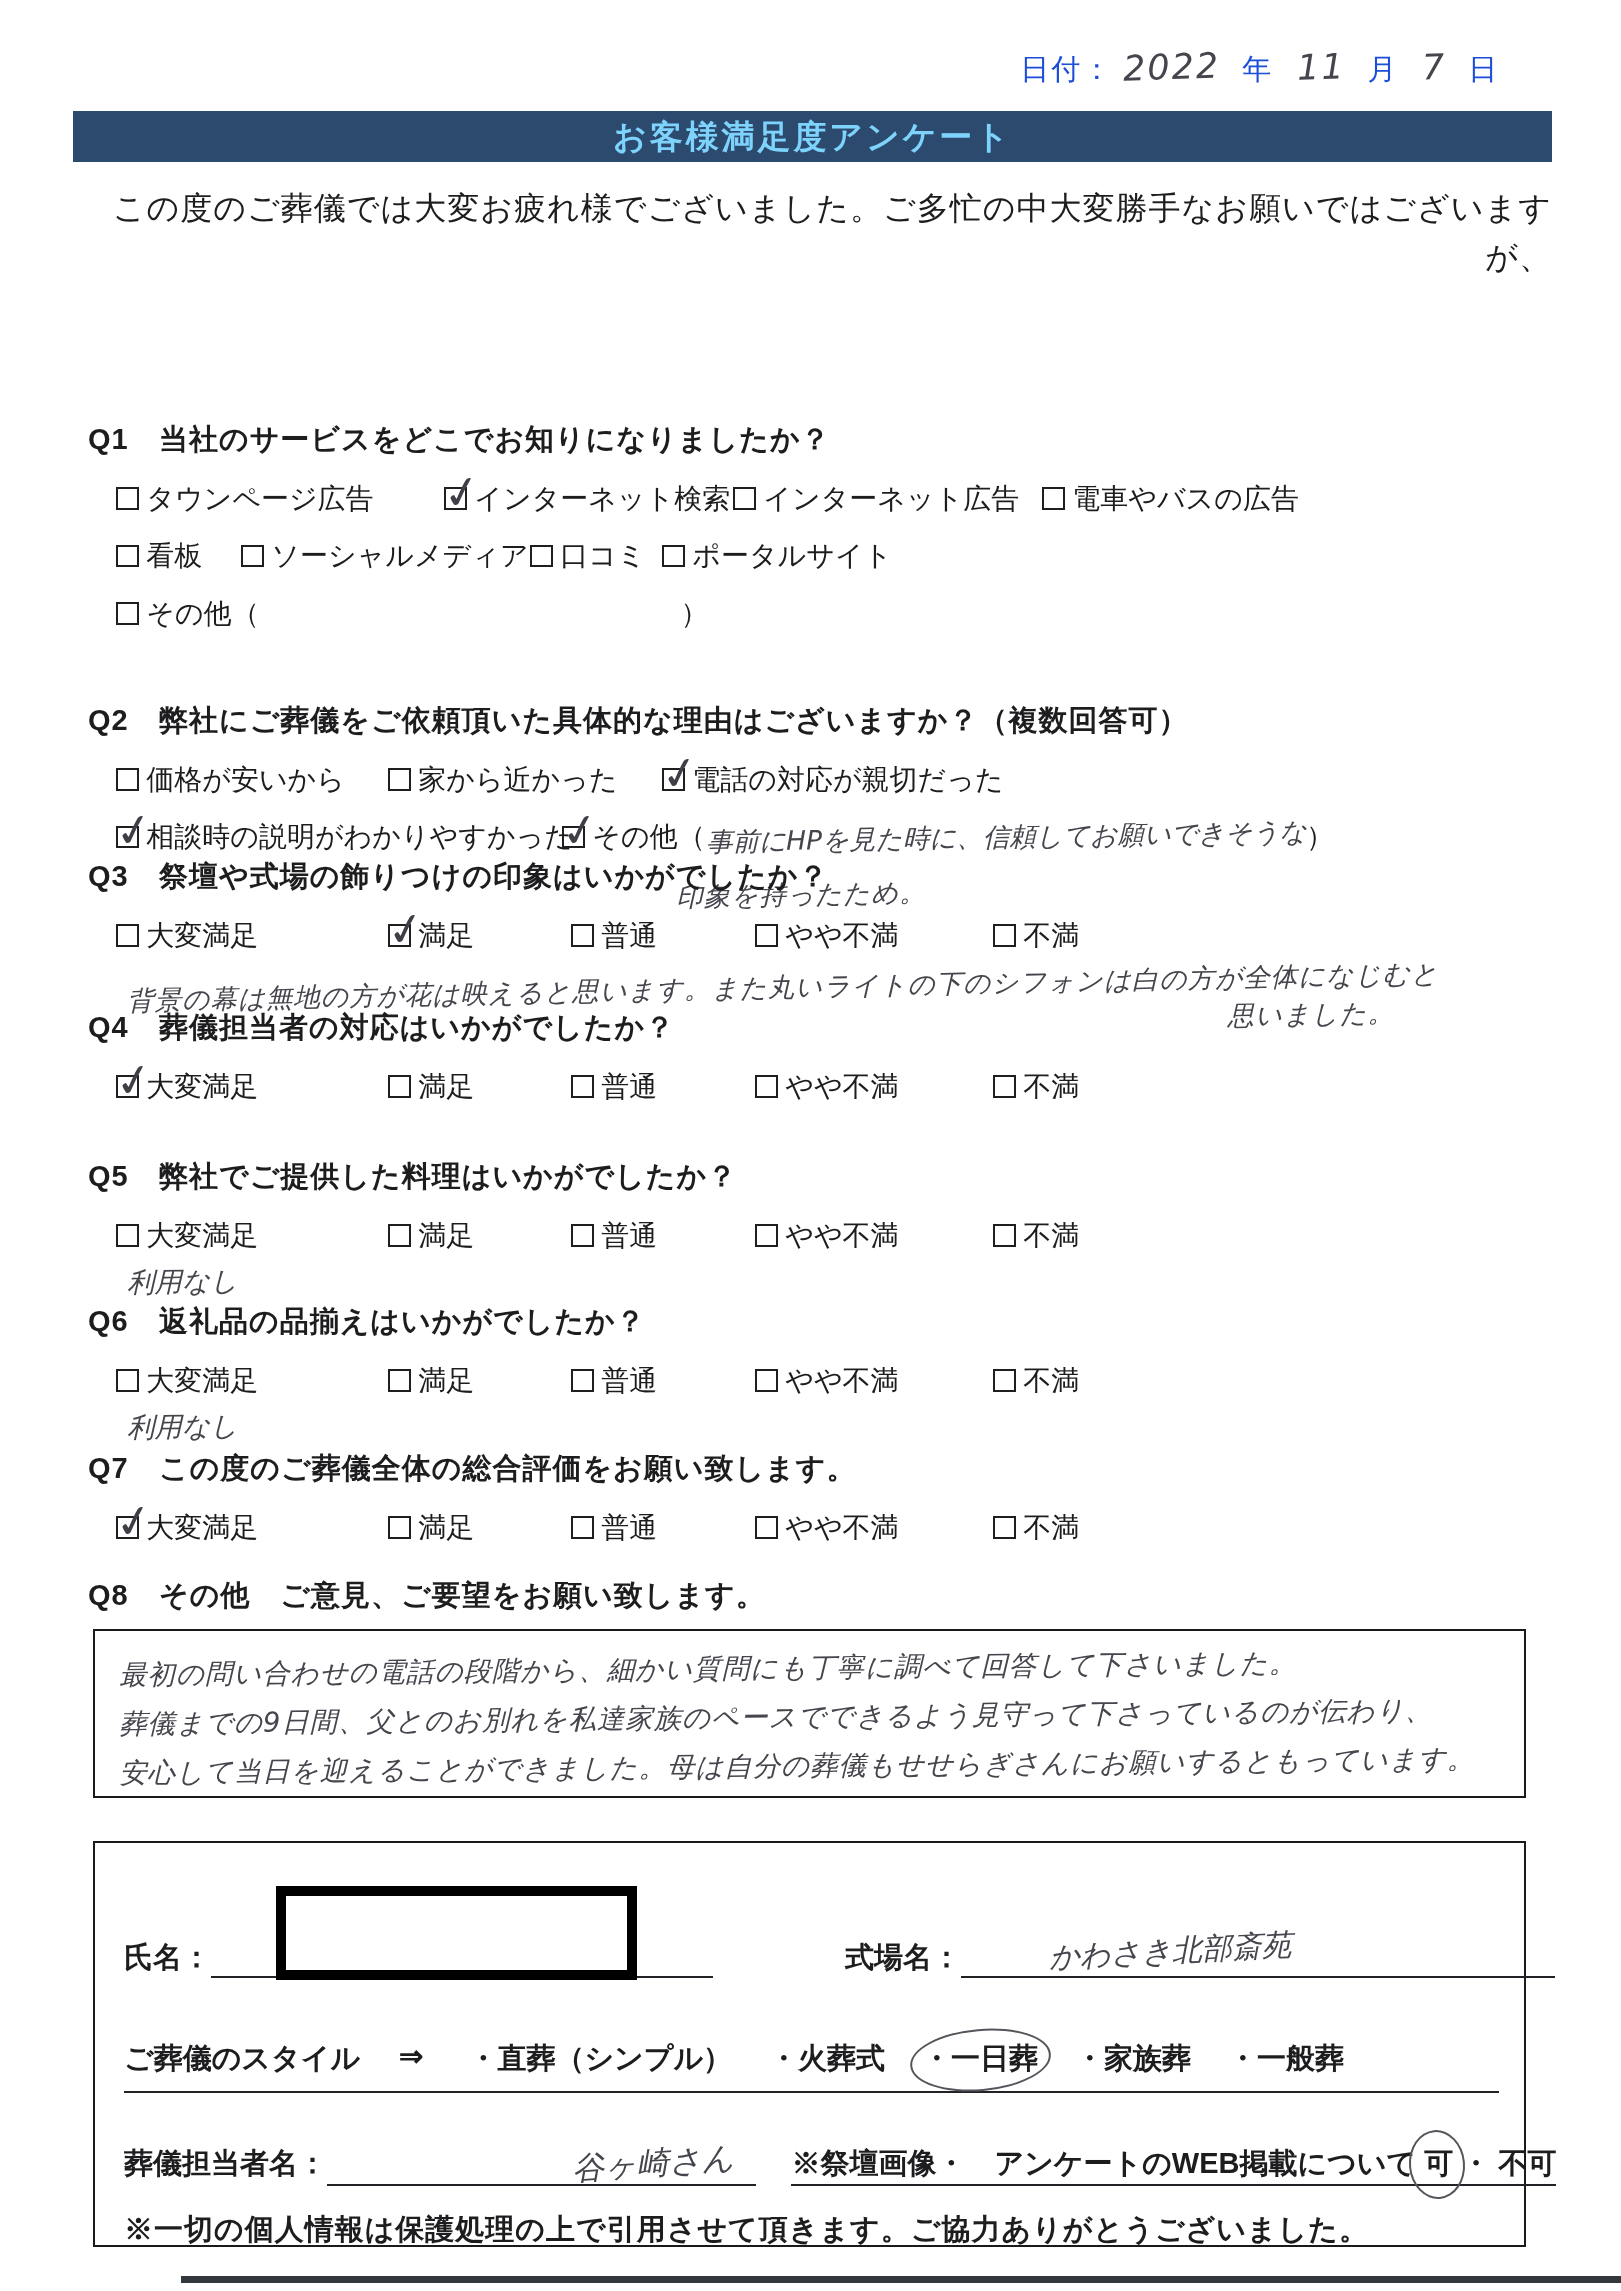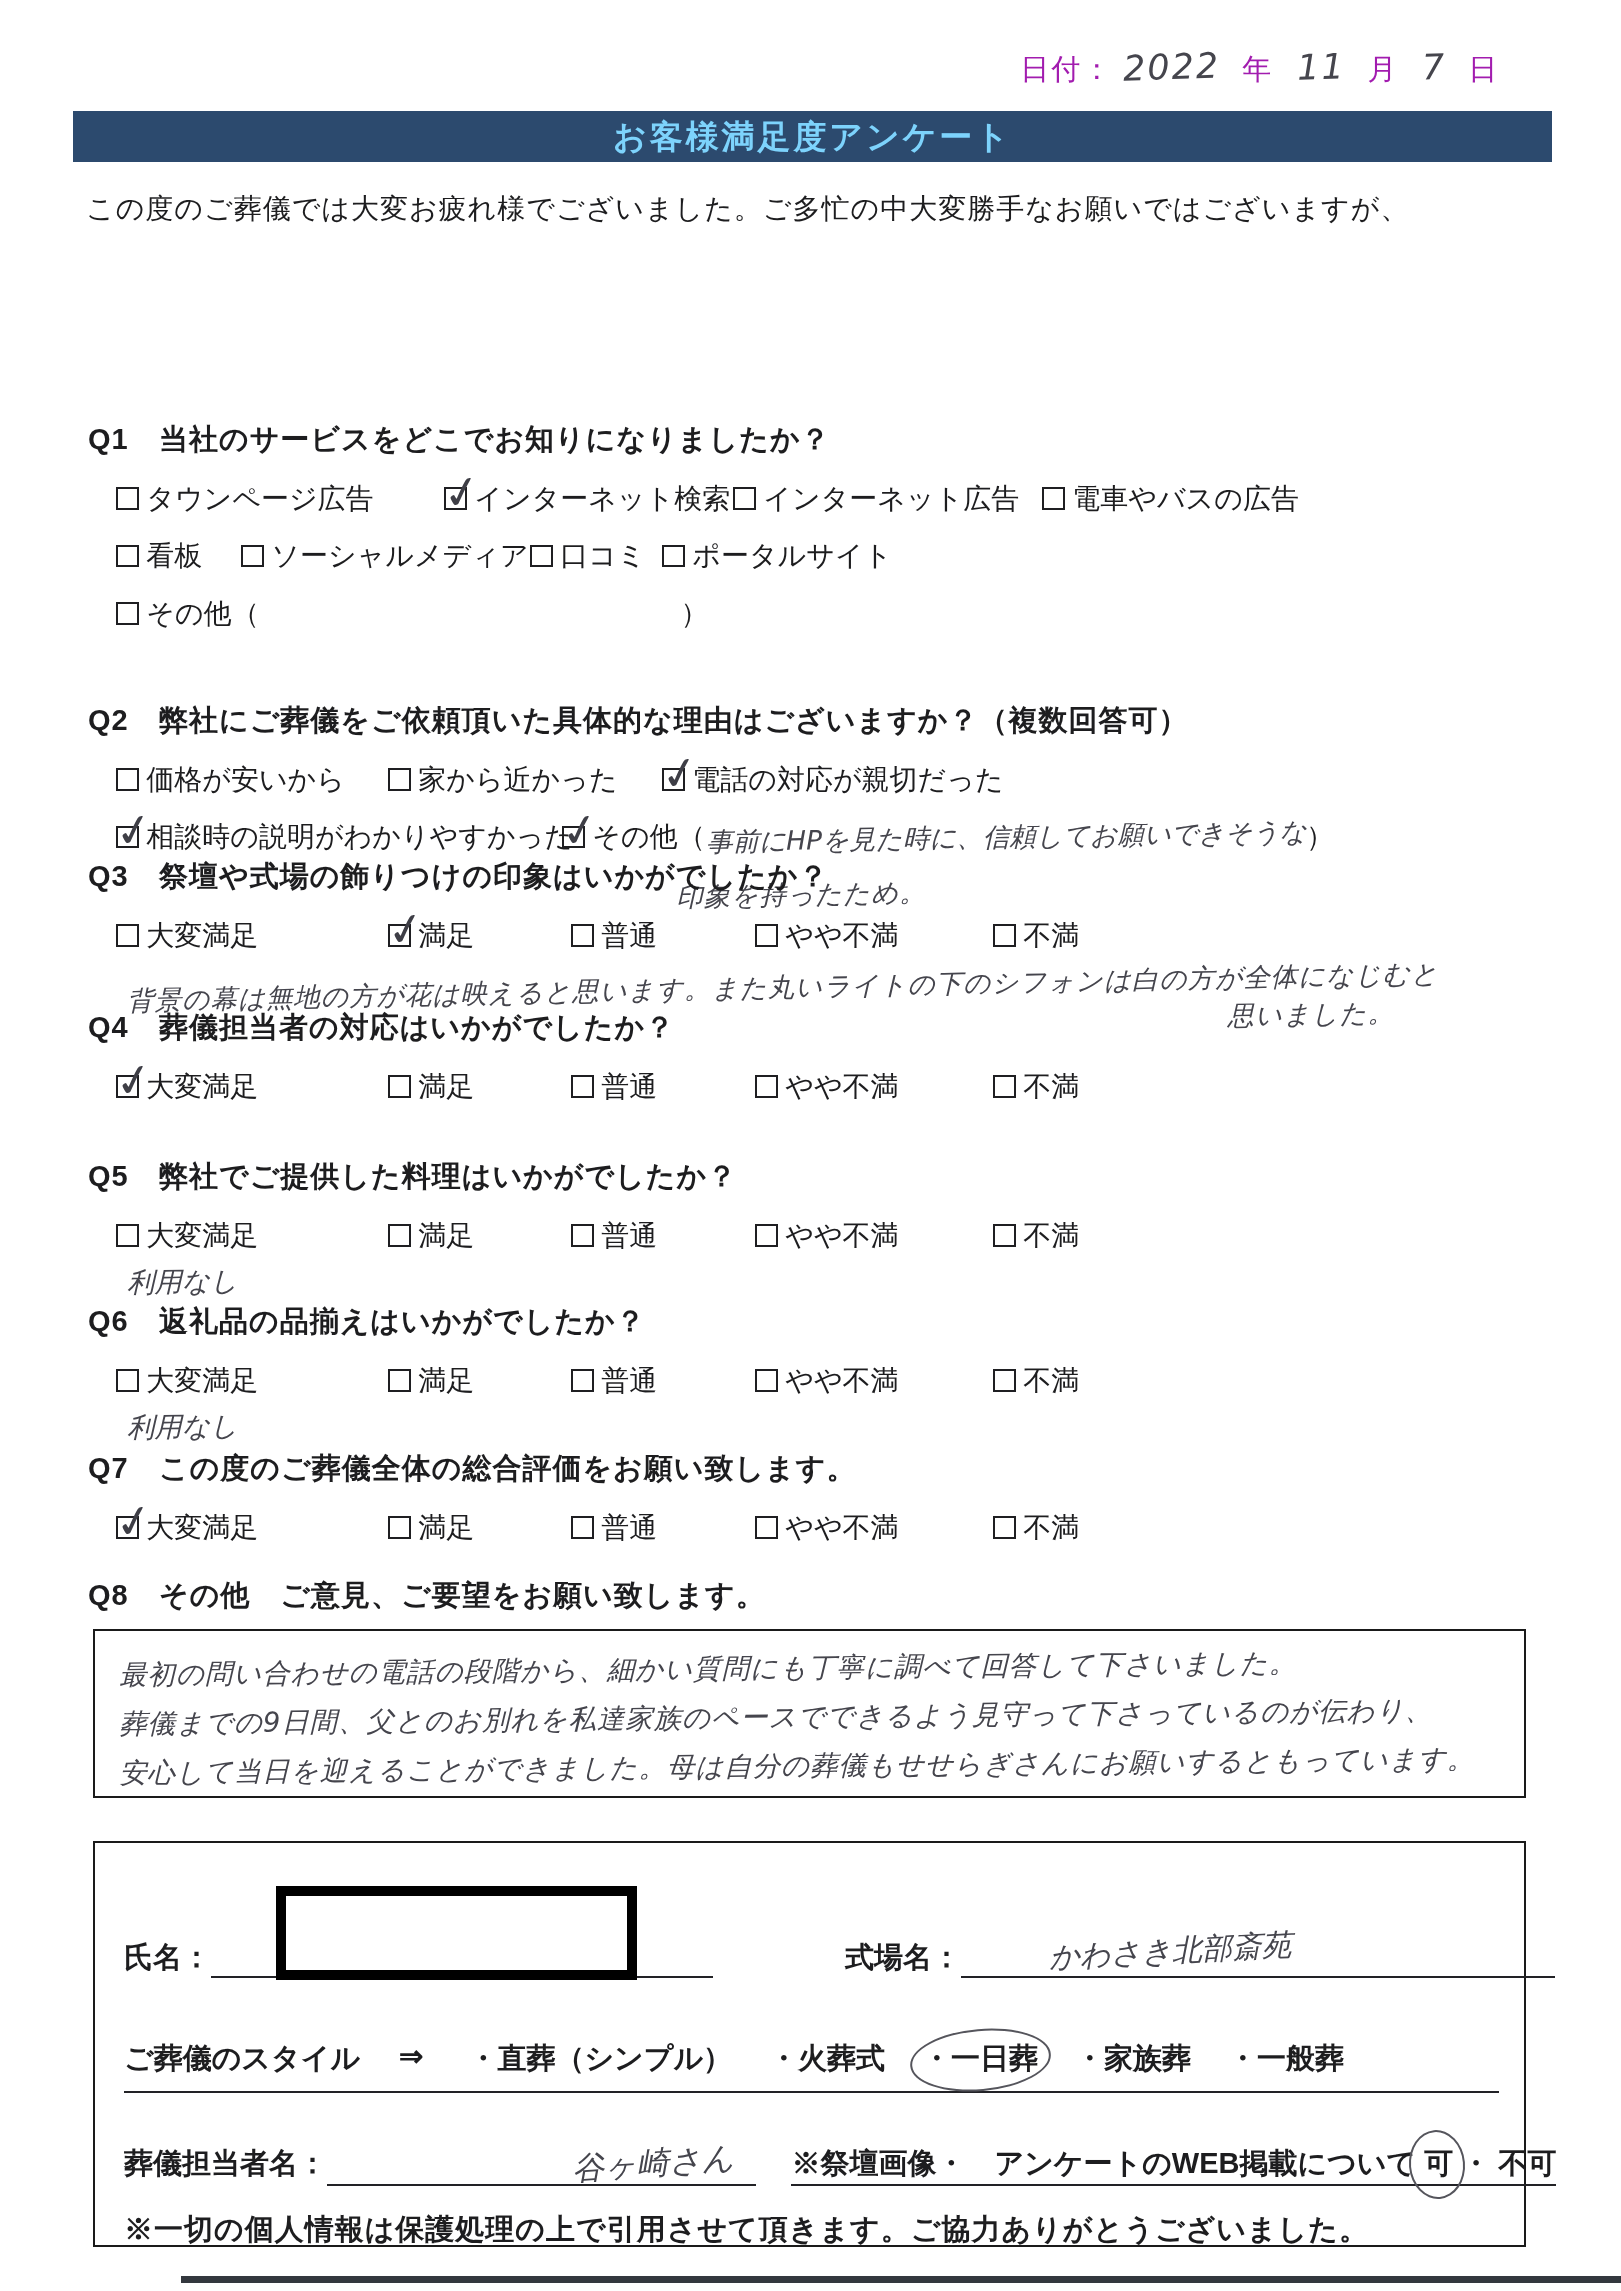--- a/index.html
+++ b/index.html
@@ -3,41 +3,41 @@
 <meta charset="utf-8">
 <style>
   * { margin:0; padding:0; box-sizing:border-box; }
   html,body { background:#e8e8e8; }
   .page {
     position:relative; width:1621px; height:2292px; margin:0 auto;
     background:#ffffff; color:#1d1d1f;
     font-family:"Liberation Sans", sans-serif;
     overflow:hidden;
   }
-  .printed { color:#a21caf; }
+  .printed { color:#1d4ed8; }
   .pen {
     color:#45454d;
     font-family:"DejaVu Sans", sans-serif;
     font-style:italic;
   }
 
   
   .date-row { position:absolute; top:47px; right:108px; font-size:29px; letter-spacing:2px; }
   .date-row .unit { margin:0 13.7px 0 11.8px; }
   .date-row .pen { font-size:35px; transform:rotate(-2deg); display:inline-block; }
 
   
   .banner {
     position:absolute; top:111px; left:73px; right:69px; height:51px;
     background:#2c4a6e; color:#7dd3fc; text-align:center;
     font-size:33px; font-weight:bold; letter-spacing:2.9px; line-height:51px;
   }
 
   
-  .intro { position:absolute; top:184px; left:86px; right:69px; font-size:28px; line-height:49px; letter-spacing:1px; }
+  .intro { position:absolute; top:184px; left:86px; right:69px; font-size:32px; line-height:49px; letter-spacing:1px;text-align:right; }
 
   
   .q { position:absolute; left:88px; right:59px; font-size:28px; }
   .qtitle { font-weight:bold; font-size:29px; letter-spacing:1px; }
   .qnum { display:inline-block; width:71px; font-weight:bold; }
 
   .row { display:flex; align-items:flex-start; margin-top:19.6px; white-space:nowrap; }
   .opt { display:inline-flex; align-items:baseline;padding-left:28px; }
 
   .cb {

